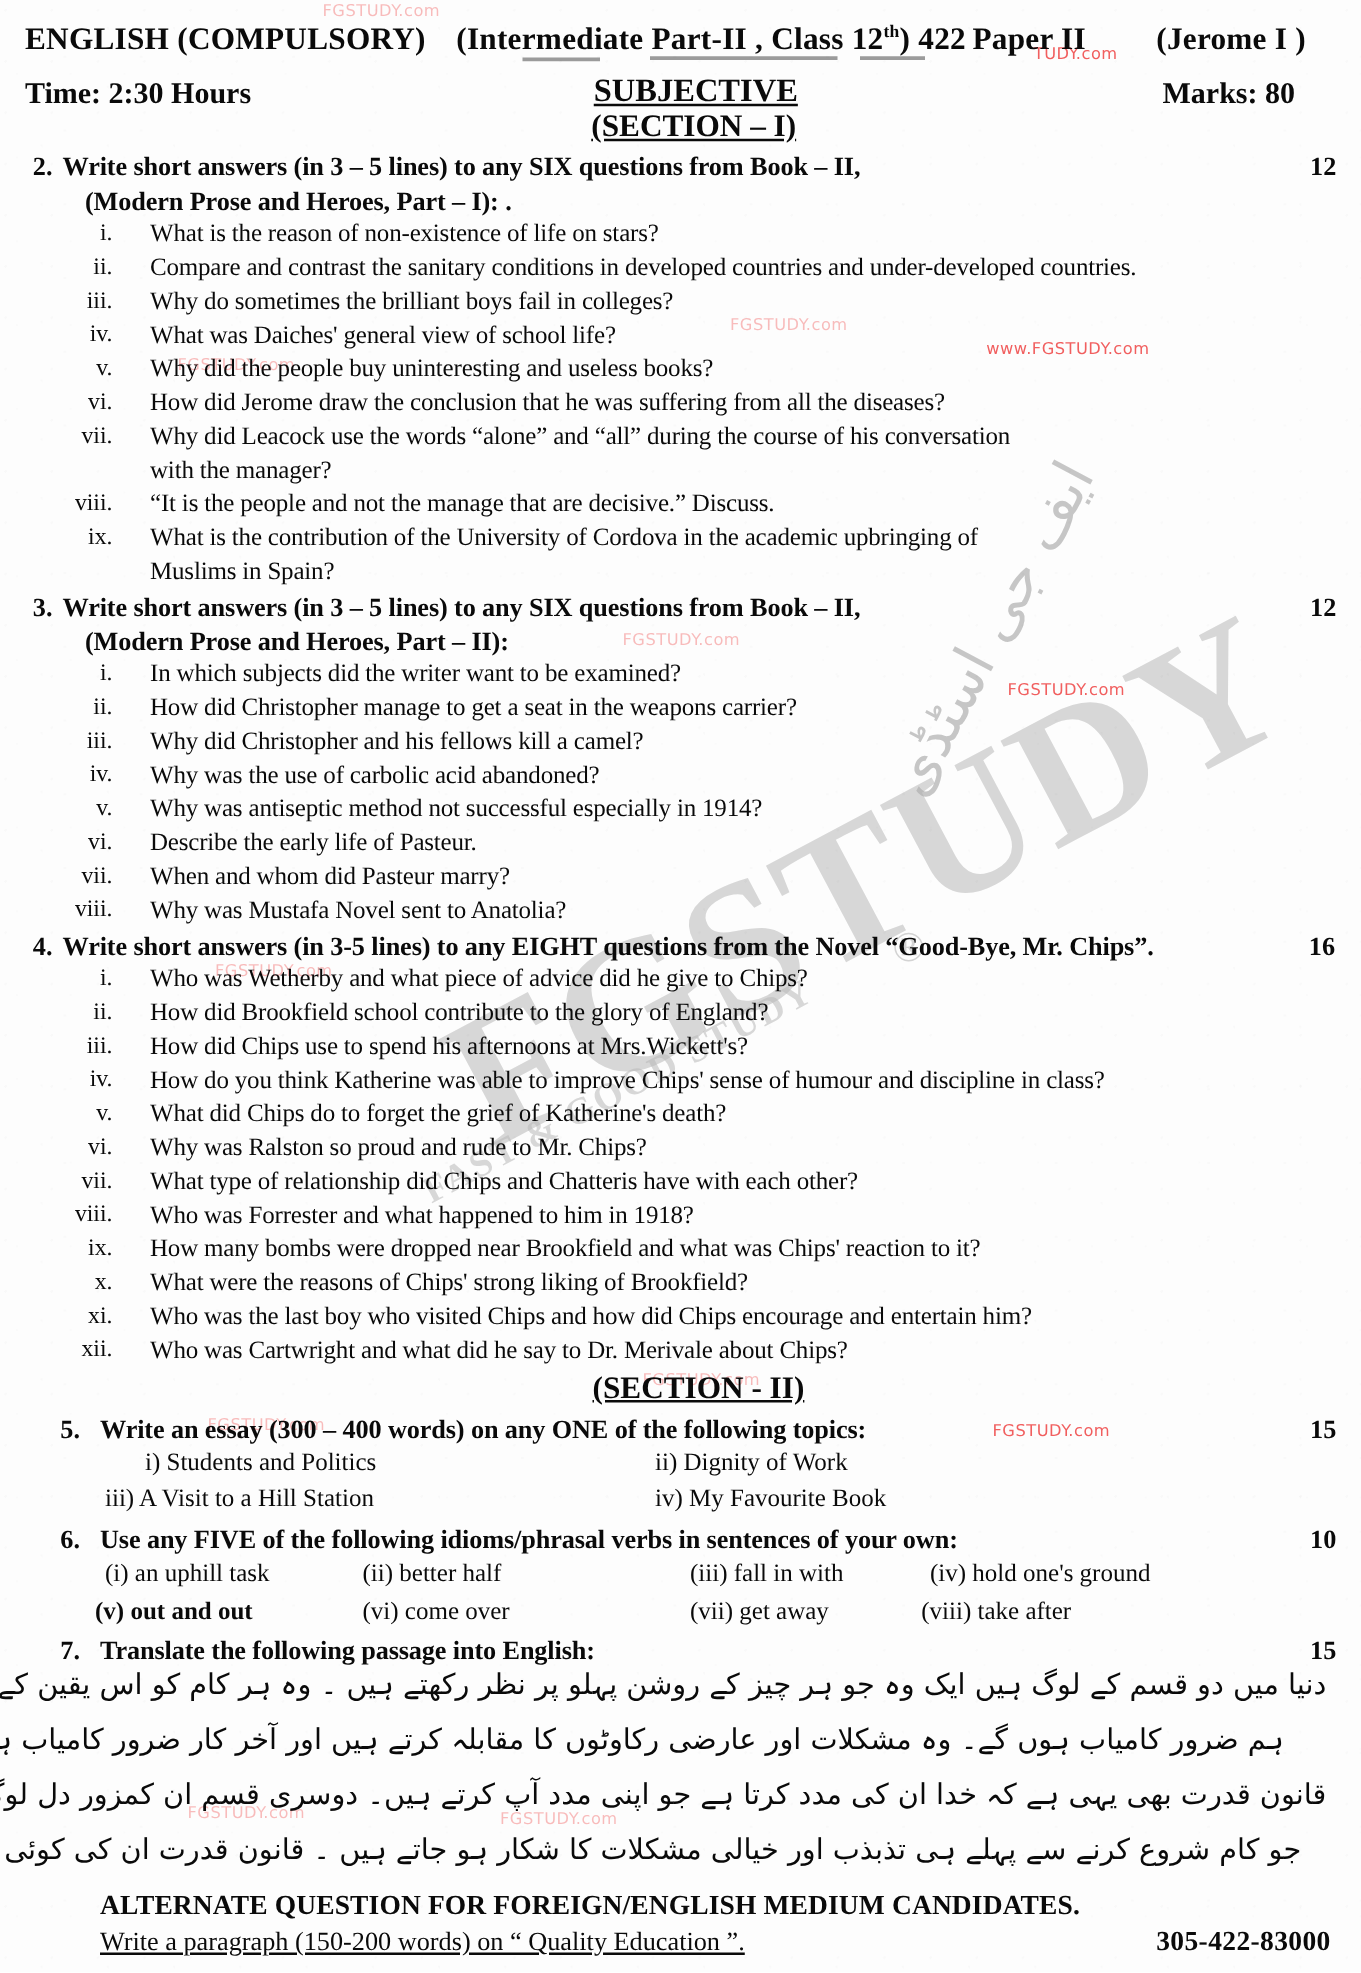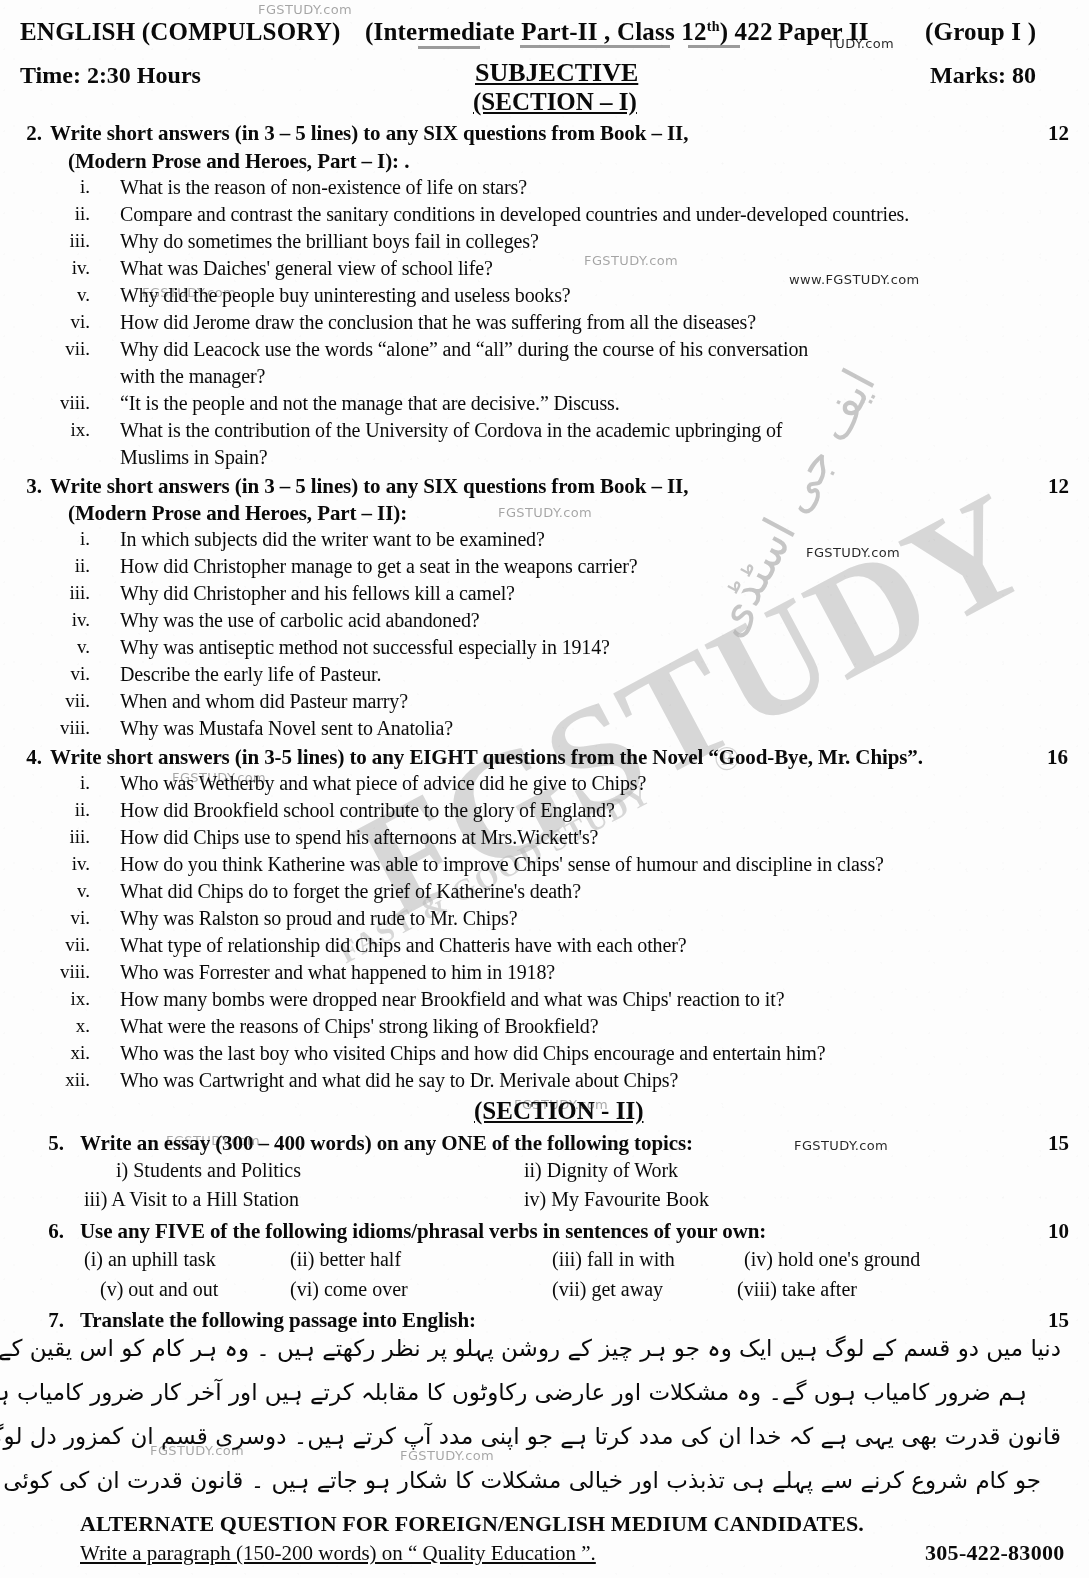--- a/index.html
+++ b/index.html
@@ -32,21 +32,21 @@
       radial-gradient(circle at 85% 77%, rgba(0,0,0,.03) 0 1px, transparent 1px),
       radial-gradient(circle at 32% 88%, rgba(0,0,0,.025) 0 1px, transparent 1px);
     background-size: 37px 41px, 53px 47px, 61px 59px, 43px 67px;
     z-index: 60;
     opacity: .5;
   }
 
   
   .wm { position: absolute; z-index: 1; pointer-events: none; user-select: none; }
   .wm-small {
-    color: #000000;
+    color: #ef4444;
     font-family: "DejaVu Sans", "Liberation Sans", sans-serif;
     font-size: 13px;
     letter-spacing: .4px;
     white-space: nowrap;
     opacity: .85;
   }
   .wm-faint { opacity: .35; }
   .wm-big {
     color: #b9b9b9;
     font-family: "Liberation Serif", serif;
@@ -226,21 +226,21 @@
   <div class="content">
 
     <div class="row hdr-bold" style="left:20px; top:18px;">ENGLISH (COMPULSORY)</div>
 
     <div class="row hdr-bold" style="left:365px; top:18px;">
       <span>(Intermediate Part-II , Class 12</span><span class="sup">th</span><span>) 422</span>
     </div>
 
     <div class="row hdr-bold" style="left:778px; top:18px;">Paper II</div>
 
-    <div class="row hdr-bold" style="left:925px; top:18px;">(Group I )</div>
+    <div class="row hdr-bold" style="left:925px; top:18px;">(Jerome I )</div>
 
     <div class="row hdr-bold-sm" style="left:20px; top:62px;">Time: 2:30 Hours</div>
 
     <div class="row title-sub" style="left:475px; top:58px;">SUBJECTIVE</div>
 
     <div class="row title-sec" style="left:473px; top:88px;">(SECTION – I)</div>
 
     <div class="row hdr-bold-sm" style="left:930px; top:62px;">Marks: 80</div>
 
     <div class="qnum" style="left:8px; top:121px; width:34px;">2.</div>
@@ -359,21 +359,21 @@
 
     <div class="qnum" style="left:30px; top:1219px; width:34px;">6.</div>
     <div class="row qhead" style="left:80px; top:1219px;">Use any FIVE of the following idioms/phrasal verbs in sentences of your own:</div>
     <div class="marks" style="top:1219px;">10</div>
 
     <div class="opt" style="left:84px; top:1248px;">(i)  an uphill task</div>
     <div class="opt" style="left:290px; top:1248px;">(ii)  better half</div>
     <div class="opt" style="left:552px; top:1248px;">(iii)  fall in with</div>
     <div class="opt" style="left:744px; top:1248px;">(iv)  hold one's ground</div>
 
-    <div class="opt" style="left:100px; top:1278px;">(v)  out and out</div>
+    <div class="opt" style="left:76px; top:1278px;font-weight:bold;">(v)  out and out</div>
     <div class="opt" style="left:290px; top:1278px;">(vi)  come over</div>
     <div class="opt" style="left:552px; top:1278px;">(vii)  get away</div>
     <div class="opt" style="left:737px; top:1278px;">(viii) take after</div>
 
     <div class="qnum" style="left:30px; top:1308px; width:34px;">7.</div>
     <div class="row qhead" style="left:80px; top:1308px;">Translate the following passage into English:</div>
     <div class="marks" style="top:1308px;">15</div>
 
     <div class="urdu" style="right:28px; top:1336px;">دنیا میں دو قسم کے لوگ ہیں ایک وہ جو ہر چیز کے روشن پہلو پر نظر رکھتے ہیں ۔ وہ ہر کام کو اس یقین کے ساتھ شروع کرتے ہیں کہ</div>
     <div class="urdu" style="right:62px; top:1380px;">ہم ضرور کامیاب ہوں گے۔ وہ مشکلات اور عارضی رکاوٹوں کا مقابلہ کرتے ہیں اور آخر کار ضرور کامیاب ہو جاتے ہیں ۔</div>

